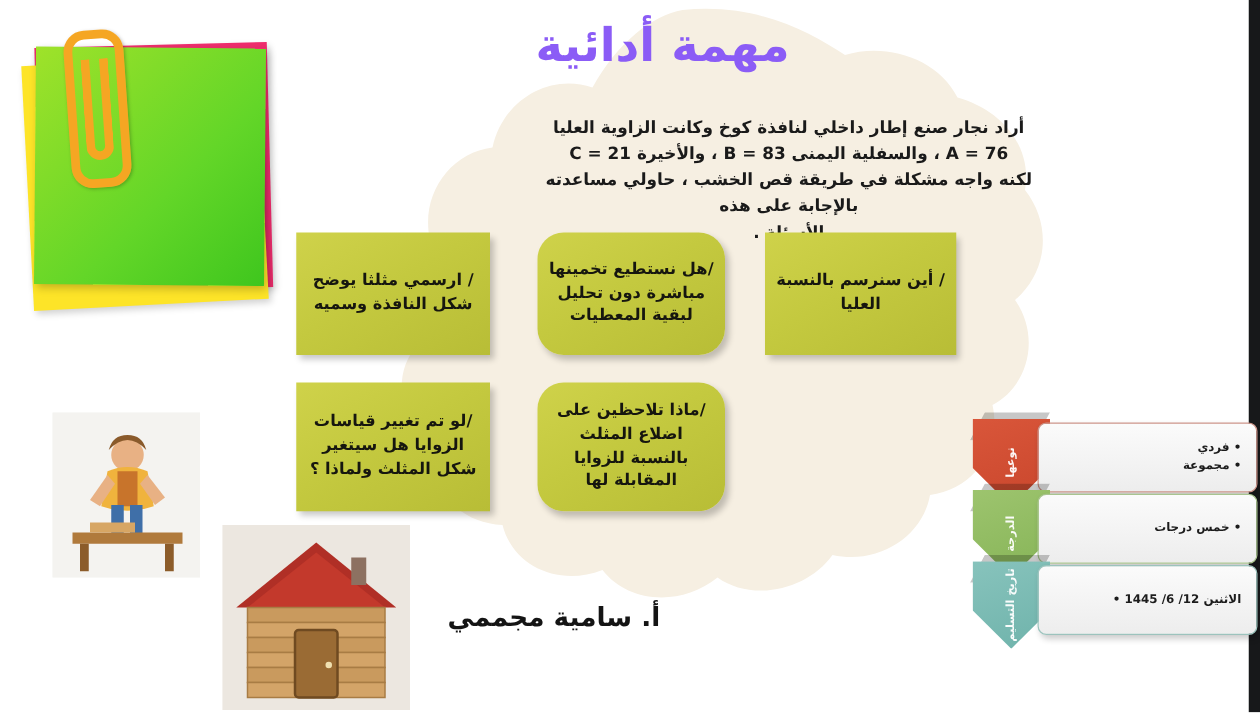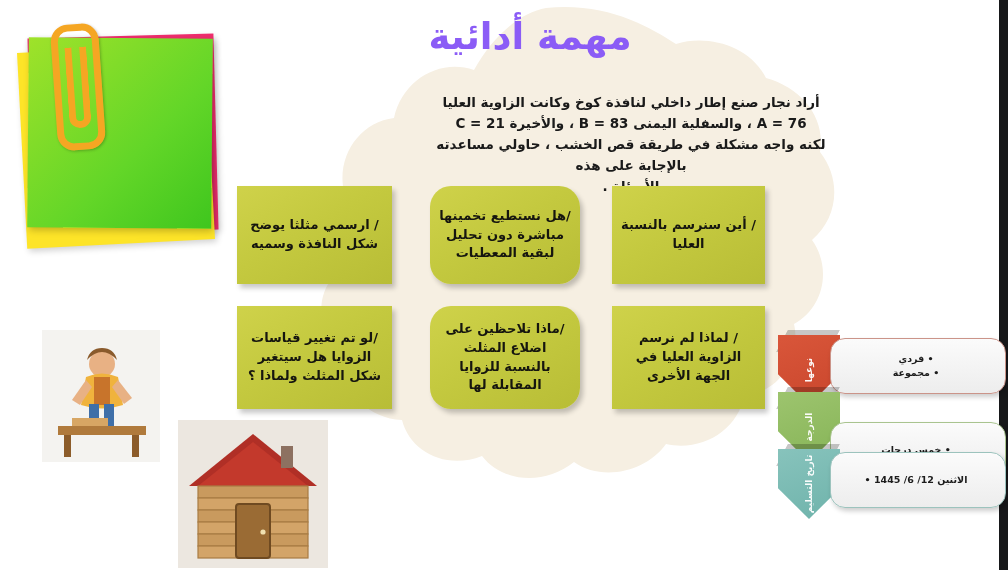--- a/index.html
+++ b/index.html
@@ -249,46 +249,46 @@
   }
 
   .panel {
     position: absolute;
     left: 62px;
     top: 5px;
     width: 176px;
     height: 56px;
     background: linear-gradient(180deg,#fbfbfb 0%,#ededed 100%);
     border: 1.4px solid #c98f86;
-    border-radius: 15px;
+    border-radius: 7px;
     box-shadow: 2px 3px 5px rgba(0,0,0,0.20);
     direction: rtl;
     padding: 5px 12px 5px 8px;
     box-sizing: border-box;
     display: flex;
     flex-direction: column;
     justify-content: center;
-    align-items: center;
+    align-items: flex-start;
   }
   .panel .bullet {
     font-size: 9.5px;
     font-weight: bold;
     color: #1c1c1c;
     line-height: 1.5;
     white-space: nowrap;
   }
   .panel .bullet.num {
     direction: ltr;
     unicode-bidi: embed;
   }
 
   .row1 .chev  { background: linear-gradient(160deg,#d9563a 0%,#c9462c 100%); }
   .row1 .panel { border-color: #cb9489; }
   .row2 .chev  { background: linear-gradient(160deg,#9dc46e 0%,#86b457 100%); }
-  .row2 .panel { border-color: #a9c48f; margin-top: 27px; }
+  .row2 .panel { border-color: #a9c48f; }
   .row3 .chev  { background: linear-gradient(160deg,#87c3bc 0%,#6fb3ab 100%); }
   .row3 .panel { border-color: #9cc3bd; }
 </style>
 </head>
 <body>
 
 <div id="slide">
 
   <svg class="blob" viewBox="0 0 600 520" xmlns="http://www.w3.org/2000/svg">
     <path d="M300 8 C360 2 402 26 430 44 C462 34 504 46 520 78
@@ -365,24 +365,24 @@
       </g>
 
       <rect x="58" y="84" width="34" height="54" rx="3" fill="#9a6b34" stroke="#6f4a21" stroke-width="2"></rect>
       <circle cx="85" cy="112" r="2.6" fill="#f0e0b0"></circle>
     </svg>
   </div>
 
   <div class="card r1 c-right">/ أين سنرسم بالنسبة العليا</div>
   <div class="card r1 c-mid">/هل نستطيع تخمينها مباشرة دون تحليل لبقية المعطيات</div>
   <div class="card r1 c-left">/ ارسمي مثلثا يوضح شكل النافذة وسميه</div>
-  <div class="card r2 c-right">/ لماذا لم نرسم الزاوية العليا في الجهة الأخرى</div>
   <div class="card r2 c-mid">/ماذا تلاحظين على اضلاع المثلث بالنسبة للزوايا المقابلة لها</div>
   <div class="card r2 c-left">/لو تم تغيير قياسات الزوايا هل سيتغير شكل المثلث ولماذا ؟</div>
 
+  <div class="author">أ. سامية مجممي</div>
 
   <div class="info-rows">
 
     <div class="info-row row1">
       <div class="chev-shadow"></div>
       <div class="chev">
         <span>نوعها</span>
       </div>
       <div class="panel">
         <div class="bullet">• فردي</div>

